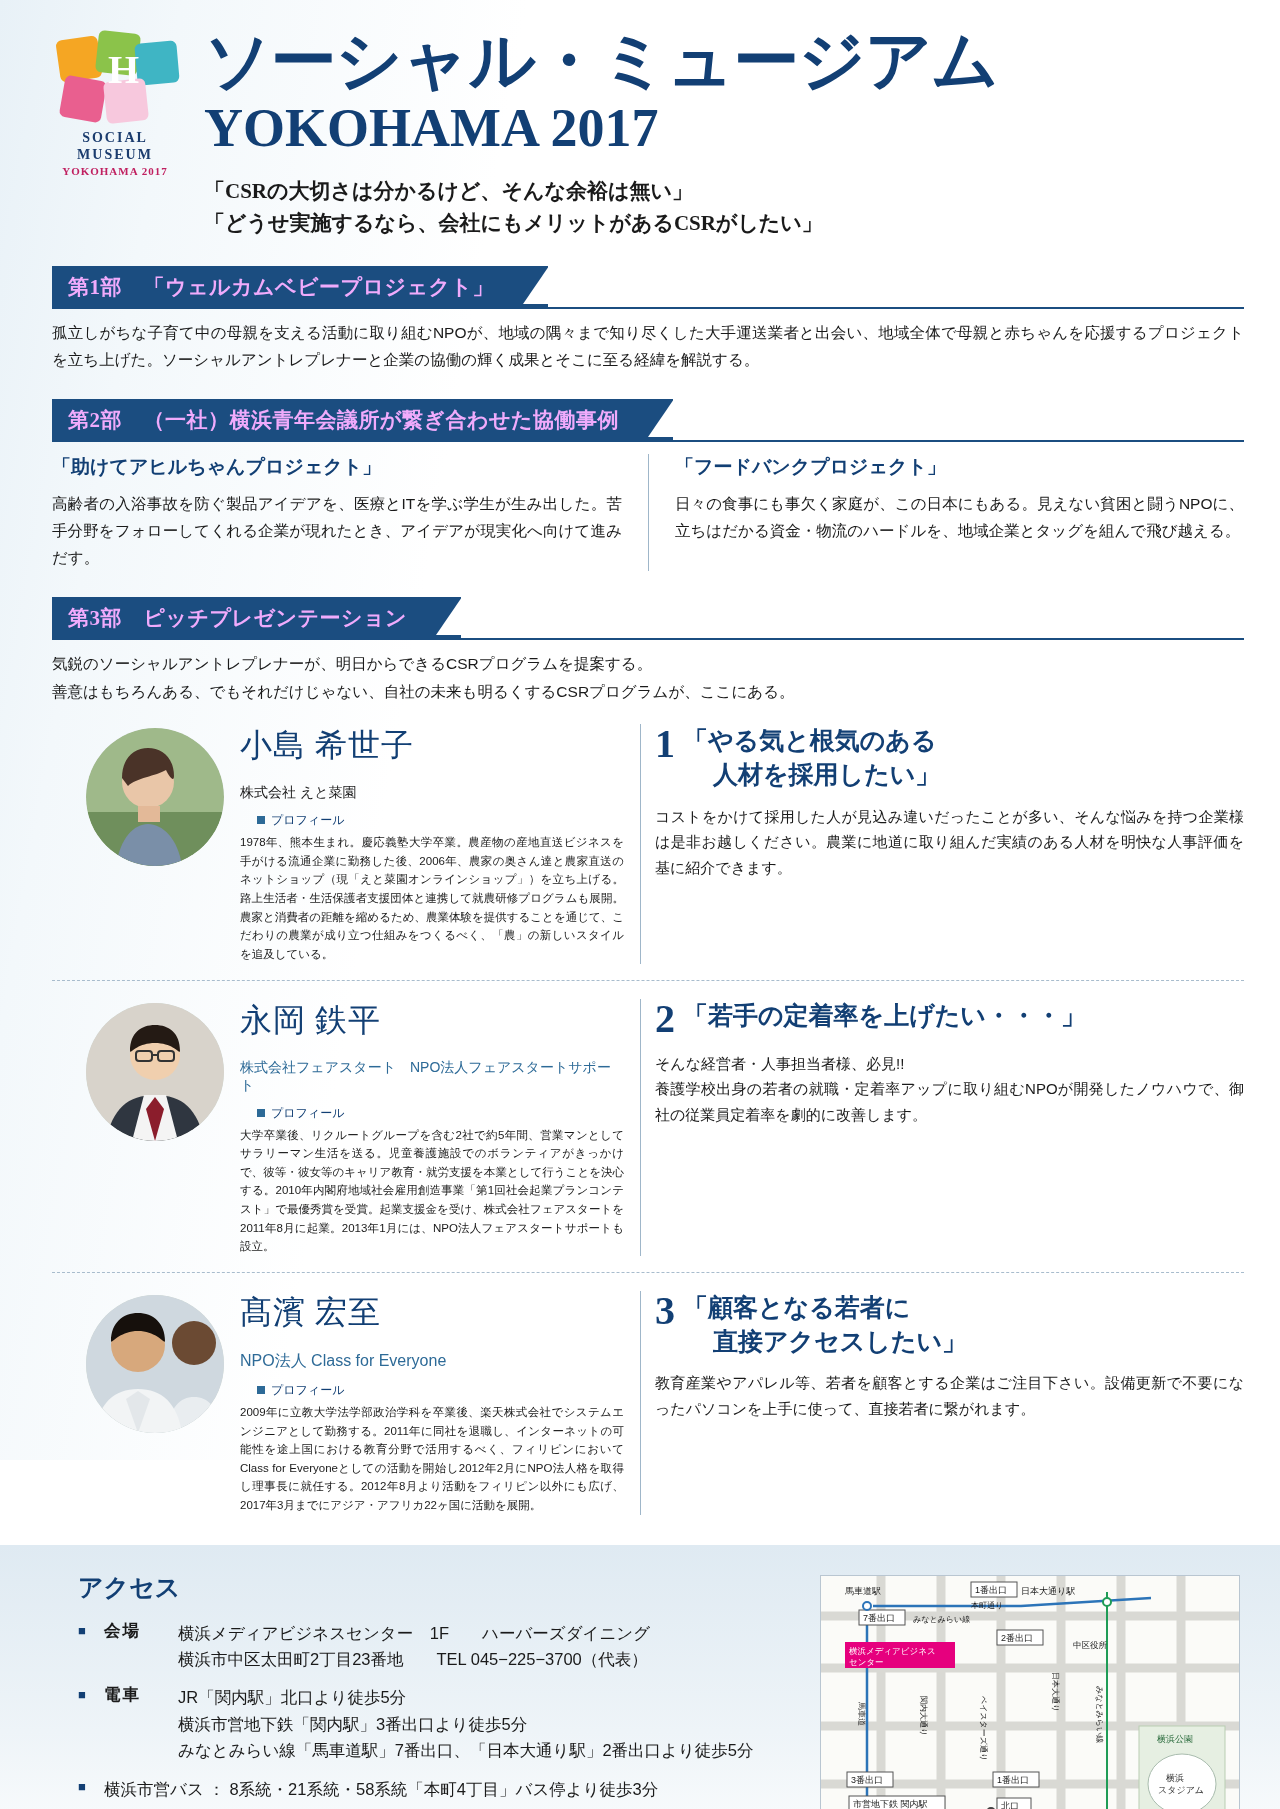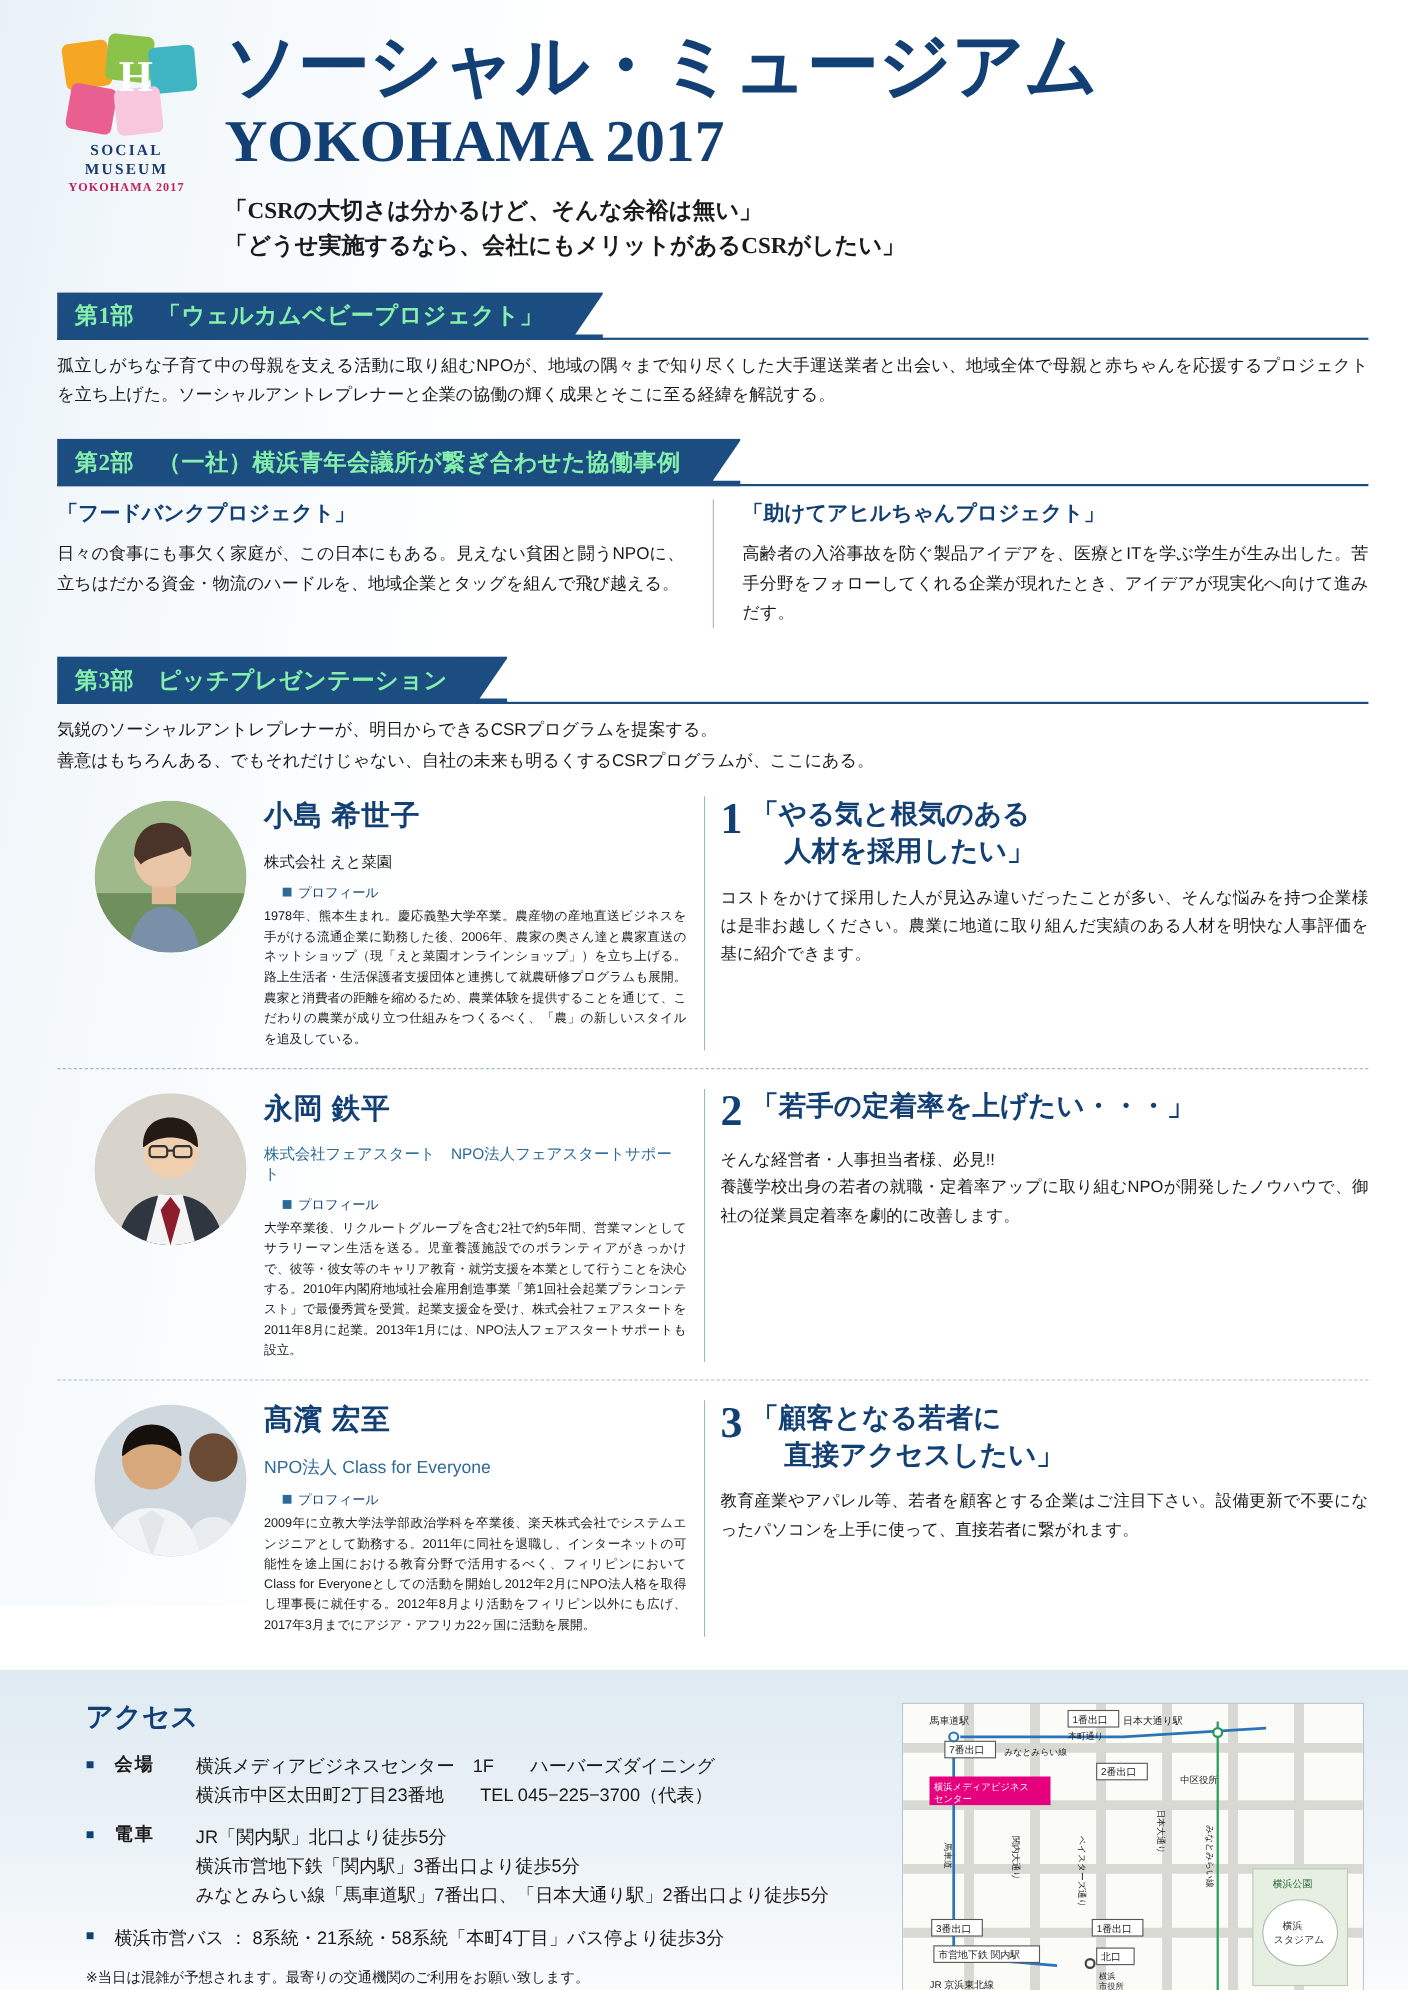--- a/index.html
+++ b/index.html
@@ -90,21 +90,21 @@
     color: #1a1a1a;
     font-weight: bold;
   }
 
   
   .band-wrap { padding: 0 36px 0 52px; margin-top: 26px; }
   .band {
     position: relative;
     display: inline-block;
     background: #1b4d80;
-    color: #86efac;
+    color: #f0abfc;
     font-size: 21px;
     font-weight: bold;
     padding: 7px 54px 8px 16px;
     font-family: "Liberation Serif", serif;
     letter-spacing: 0.5px;
   }
   .band::after {
     content: "";
     position: absolute;
     right: -1px; top: 0;
@@ -162,22 +162,22 @@
     position: relative;
     background: #cfd8d2;
   }
   .photo svg { display: block; width: 100%; height: 100%; }
   .profile {
     flex: 0 0 400px;
     padding-right: 16px;
   }
   .sp-name {
     font-family: "Liberation Serif", serif;
-    font-size: 26px;
-    font-weight: bold;
+    font-size: 32px;
+    font-weight: normal;
     color: #123f74;
     letter-spacing: 1px;
   }
   .sp-org {
     font-size: 14px;
     color: #2d6a97;
     margin-top: 16px;
   }
   .sp-org.dark { color: #1a1a1a; }
   .prof-label {
@@ -320,26 +320,26 @@
       <div class="band">第1部　「ウェルカムベビープロジェクト」</div>
       <div class="band-line"></div>
       <div class="body-text">孤立しがちな子育て中の母親を支える活動に取り組むNPOが、地域の隅々まで知り尽くした大手運送業者と出会い、地域全体で母親と赤ちゃんを応援するプロジェクトを立ち上げた。ソーシャルアントレプレナーと企業の協働の輝く成果とそこに至る経緯を解説する。</div>
     </div>
 
     <div class="band-wrap">
       <div class="band">第2部　（一社）横浜青年会議所が繋ぎ合わせた協働事例</div>
       <div class="band-line"></div>
       <div class="two-col">
         <div class="col">
+          <div class="sub-title">「助けてアヒルちゃんプロジェクト」</div>
+          <div class="body-text">高齢者の入浴事故を防ぐ製品アイデアを、医療とITを学ぶ学生が生み出した。苦手分野をフォローしてくれる企業が現れたとき、アイデアが現実化へ向けて進みだす。</div>
+        </div>
+        <div class="col">
           <div class="sub-title">「フードバンクプロジェクト」</div>
           <div class="body-text">日々の食事にも事欠く家庭が、この日本にもある。見えない貧困と闘うNPOに、立ちはだかる資金・物流のハードルを、地域企業とタッグを組んで飛び越える。</div>
-        </div>
-        <div class="col">
-          <div class="sub-title">「助けてアヒルちゃんプロジェクト」</div>
-          <div class="body-text">高齢者の入浴事故を防ぐ製品アイデアを、医療とITを学ぶ学生が生み出した。苦手分野をフォローしてくれる企業が現れたとき、アイデアが現実化へ向けて進みだす。</div>
         </div>
       </div>
     </div>
 
     <div class="band-wrap">
       <div class="band">第3部　ピッチプレゼンテーション</div>
       <div class="band-line"></div>
       <div class="intro-3">
         <div>気鋭のソーシャルアントレプレナーが、明日からできるCSRプログラムを提案する。</div>
         <div>善意はもちろんある、でもそれだけじゃない、自社の未来も明るくするCSRプログラムが、ここにある。</div>

